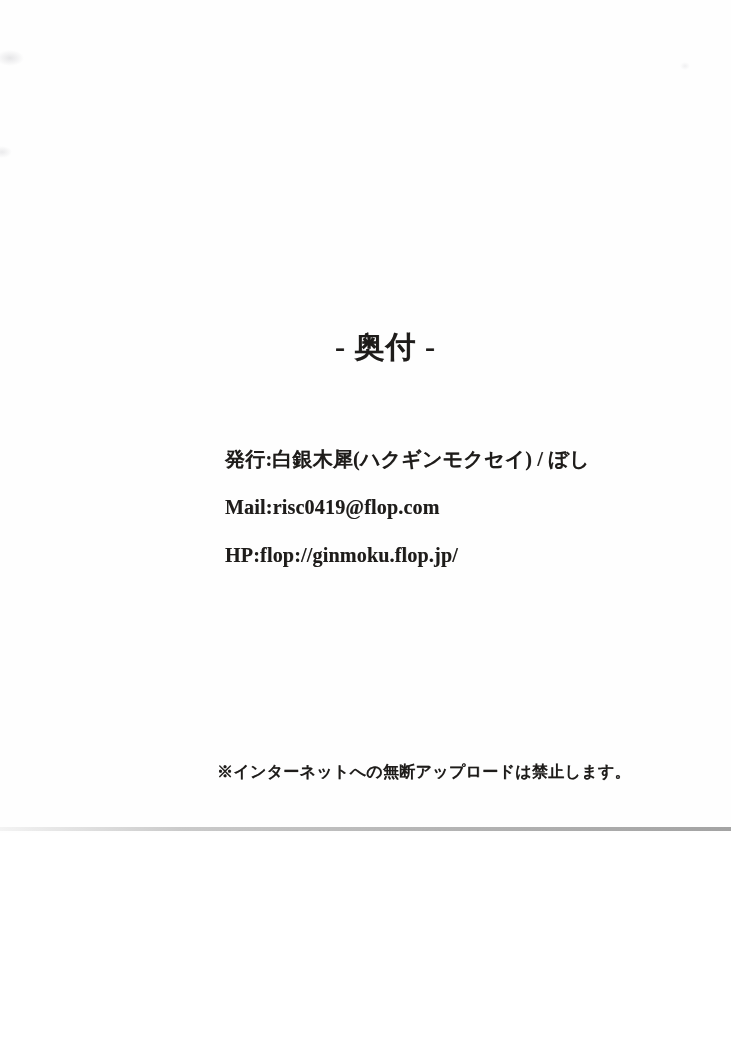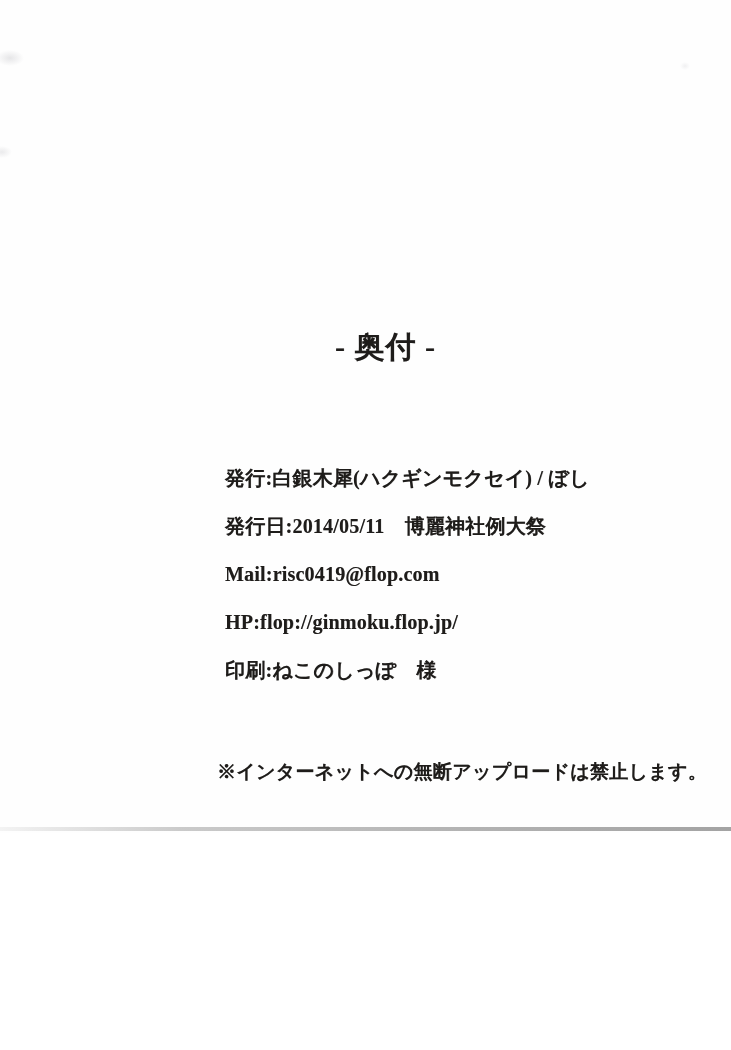--- a/index.html
+++ b/index.html
@@ -27,39 +27,39 @@
     font-family: "Liberation Serif", "DejaVu Serif", serif;
     font-weight: bold;
     font-size: 30px;
     line-height: 36px;
     letter-spacing: 1px;
     text-shadow: 0.3px 0.3px 0.4px rgba(30,28,26,0.45);
   }
   
   .credits {
     position: absolute;
-    top: 454px;
+    top: 435px;
     left: 225px;
     font-weight: bold;
     font-size: 20px;
     letter-spacing: 0.2px;
   }
   .credit-line {
     height: 48px;
     line-height: 48px;
     white-space: pre;
     text-shadow: 0.3px 0.3px 0.4px rgba(30,28,26,0.45);
   }
   
   .notice {
     position: absolute;
     top: 760px;
     left: 217px;
     font-weight: bold;
-    font-size: 19px;
+    font-size: 16px;
     line-height: 24px;
     letter-spacing: 0.3px;
     white-space: pre;
     text-shadow: 0.3px 0.3px 0.4px rgba(30,28,26,0.45);
   }
   
   .page-number {
     position: absolute;
     top: 985px;
     left: 660px;
@@ -106,24 +106,22 @@
 </style>
 </head>
 <body>
 
 <div class="page">
 
   <h1 class="title">- 奥付 -</h1>
 
   <div class="credits">
     <div class="credit-line">発行:白銀木犀(ハクギンモクセイ) / ぼし</div>
-    <div class="credit-line">発行日:2014/05/11　博麗神社例大祭</div>
     <div class="credit-line">Mail:risc0419@flop.com</div>
     <div class="credit-line">HP:flop://ginmoku.flop.jp/</div>
-    <div class="credit-line">印刷:ねこのしっぽ　様</div>
   </div>
 
   <div class="notice">※インターネットへの無断アップロードは禁止します。</div>
 
   <div class="page-number">40</div>
 
   <div class="scan-edge"></div>
   <div class="artifact a1"></div>
   <div class="artifact a2"></div>
   <div class="artifact a3"></div>

